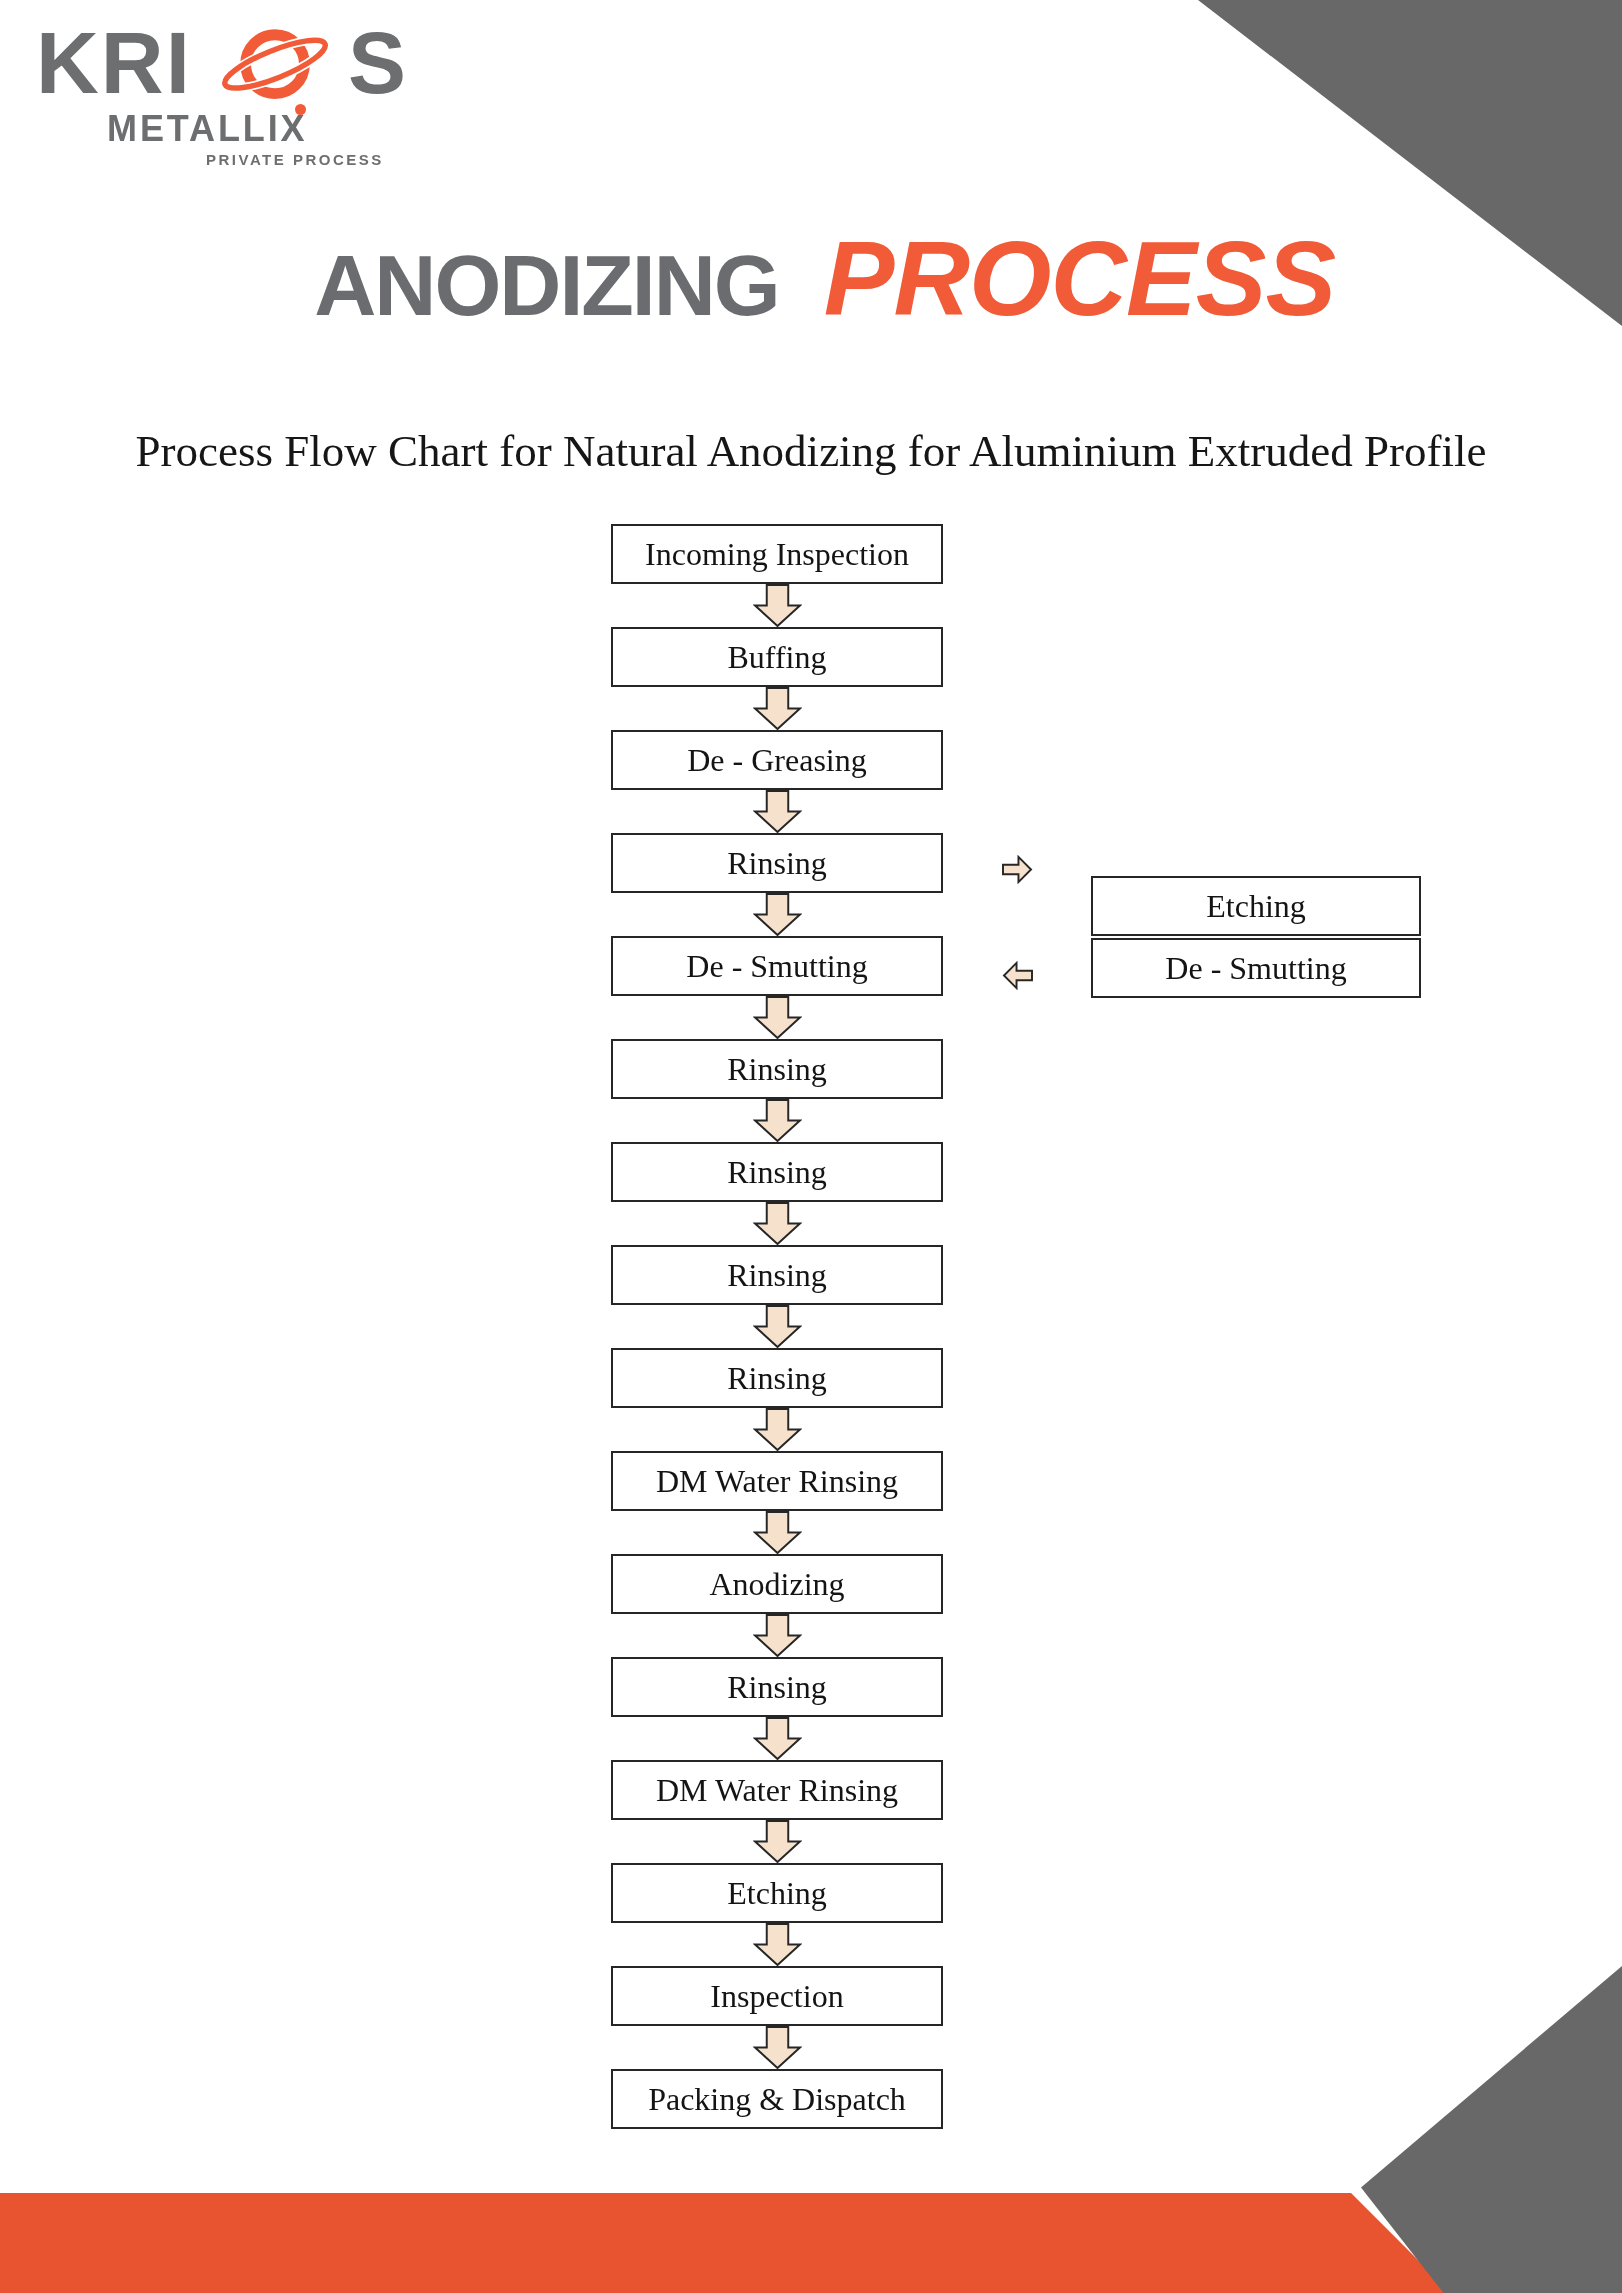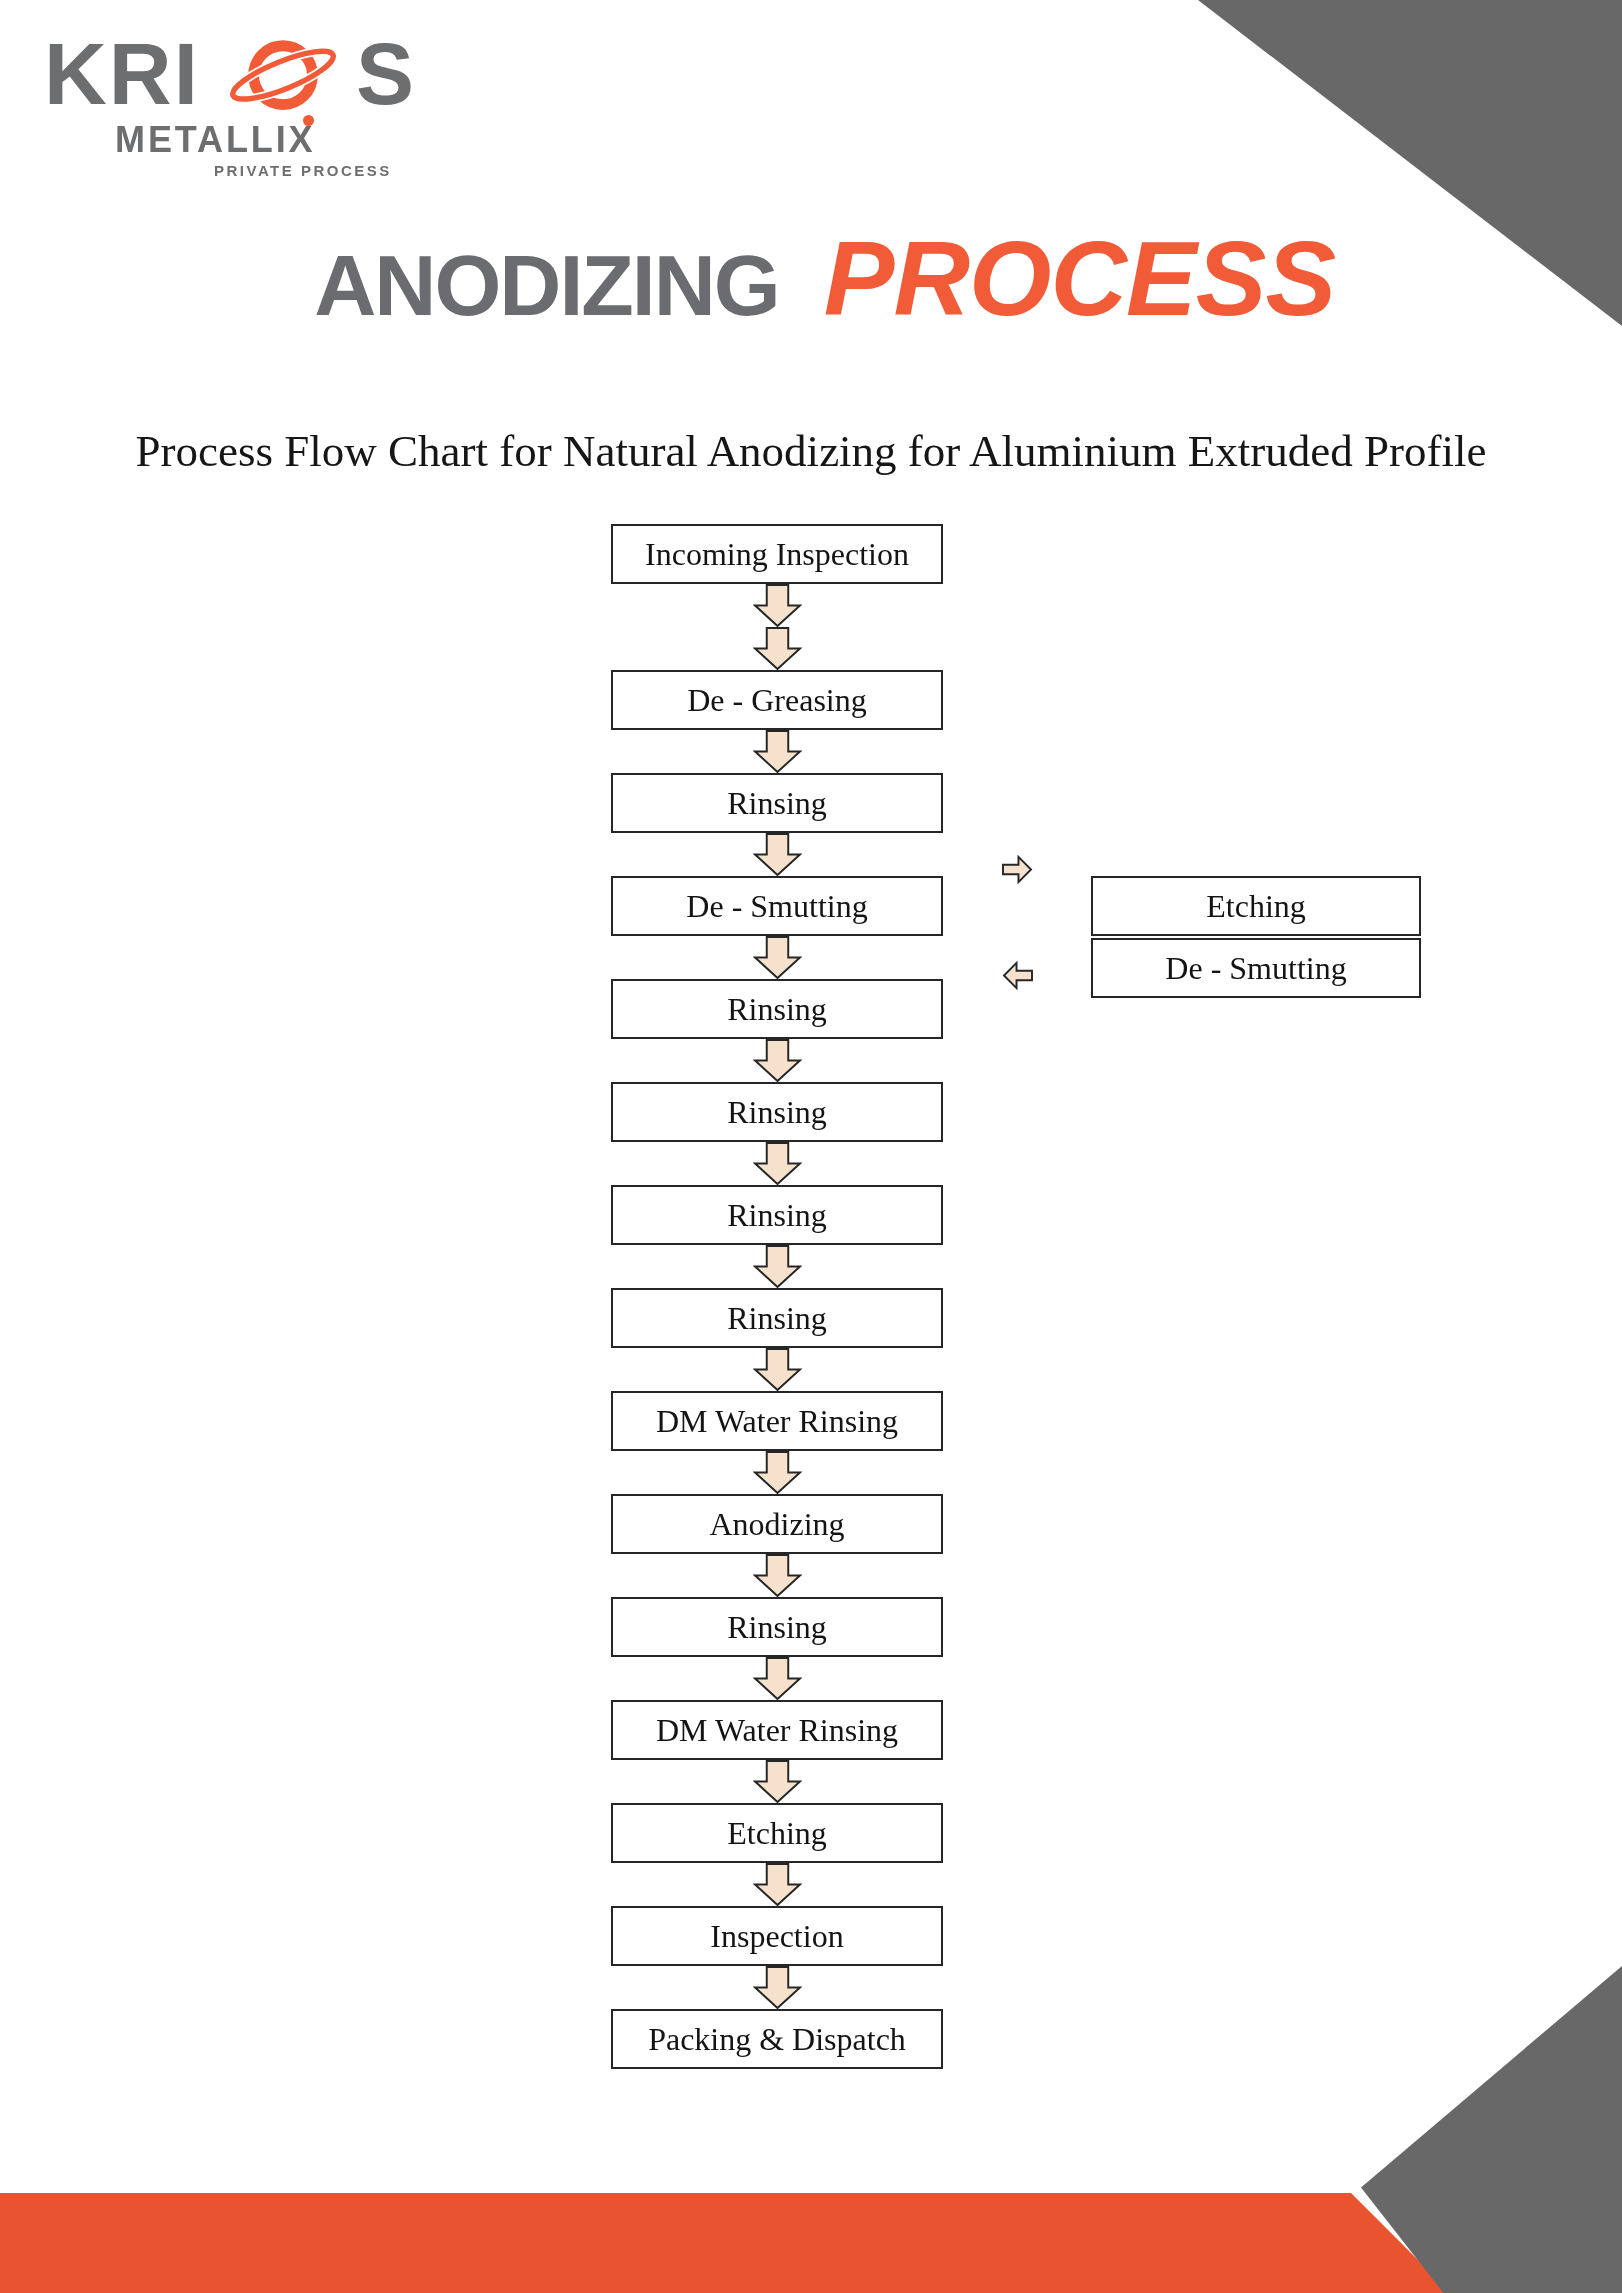--- a/index.html
+++ b/index.html
@@ -17,21 +17,21 @@
     position:absolute;left:0;top:2193px;width:1452px;height:101px;
     background:#E95430;
     clip-path:polygon(0 0,93.05% 0,100% 100%,0 100%);
   }
   .tri-bottom-right{
     position:absolute;left:1361px;top:1966px;width:261px;height:327px;
     background:#686868;
     clip-path:polygon(100% 0,100% 100%,31.6% 100%,0 67.7%);
   }
   
-  .logo{position:absolute;left:36px;top:41px;width:412px;height:147px;margin-left:8px;}
+  .logo{position:absolute;left:36px;top:30px;width:412px;height:147px;}
   .logo .big{
     position:absolute;top:-10.8px;font-size:87px;line-height:1;font-weight:800;
     color:#6C6E70;letter-spacing:2px;
   }
   .logo .kri{left:0;}
   .logo .s{left:312px;}
   .logo .planet{position:absolute;left:182px;top:-7.8px;}
   .logo .metallix{
     position:absolute;left:71px;top:81px;font-size:36px;line-height:1;
     font-weight:800;color:#6C6E70;letter-spacing:2.9px;
@@ -111,20 +111,21 @@
 
 <div class="subtitle">Process Flow Chart for Natural Anodizing for Aluminium Extruded Profile</div>
 
 <div class="flow-col">
     <div class="fbox">Incoming Inspection</div>
     <div class="connector">
       <svg width="49" height="43" viewBox="0 0 50 44">
         <polygon points="14,1 36,1 36,22 48,22 25,43 2,22 14,22" fill="#F6E2CC" stroke="#262626" stroke-width="2" stroke-linejoin="miter"></polygon>
       </svg>
     </div>
+    <div class="fbox">Buffing</div>
     <div class="connector">
       <svg width="49" height="43" viewBox="0 0 50 44">
         <polygon points="14,1 36,1 36,22 48,22 25,43 2,22 14,22" fill="#F6E2CC" stroke="#262626" stroke-width="2" stroke-linejoin="miter"></polygon>
       </svg>
     </div>
     <div class="fbox">De - Greasing</div>
     <div class="connector">
       <svg width="49" height="43" viewBox="0 0 50 44">
         <polygon points="14,1 36,1 36,22 48,22 25,43 2,22 14,22" fill="#F6E2CC" stroke="#262626" stroke-width="2" stroke-linejoin="miter"></polygon>
       </svg>

